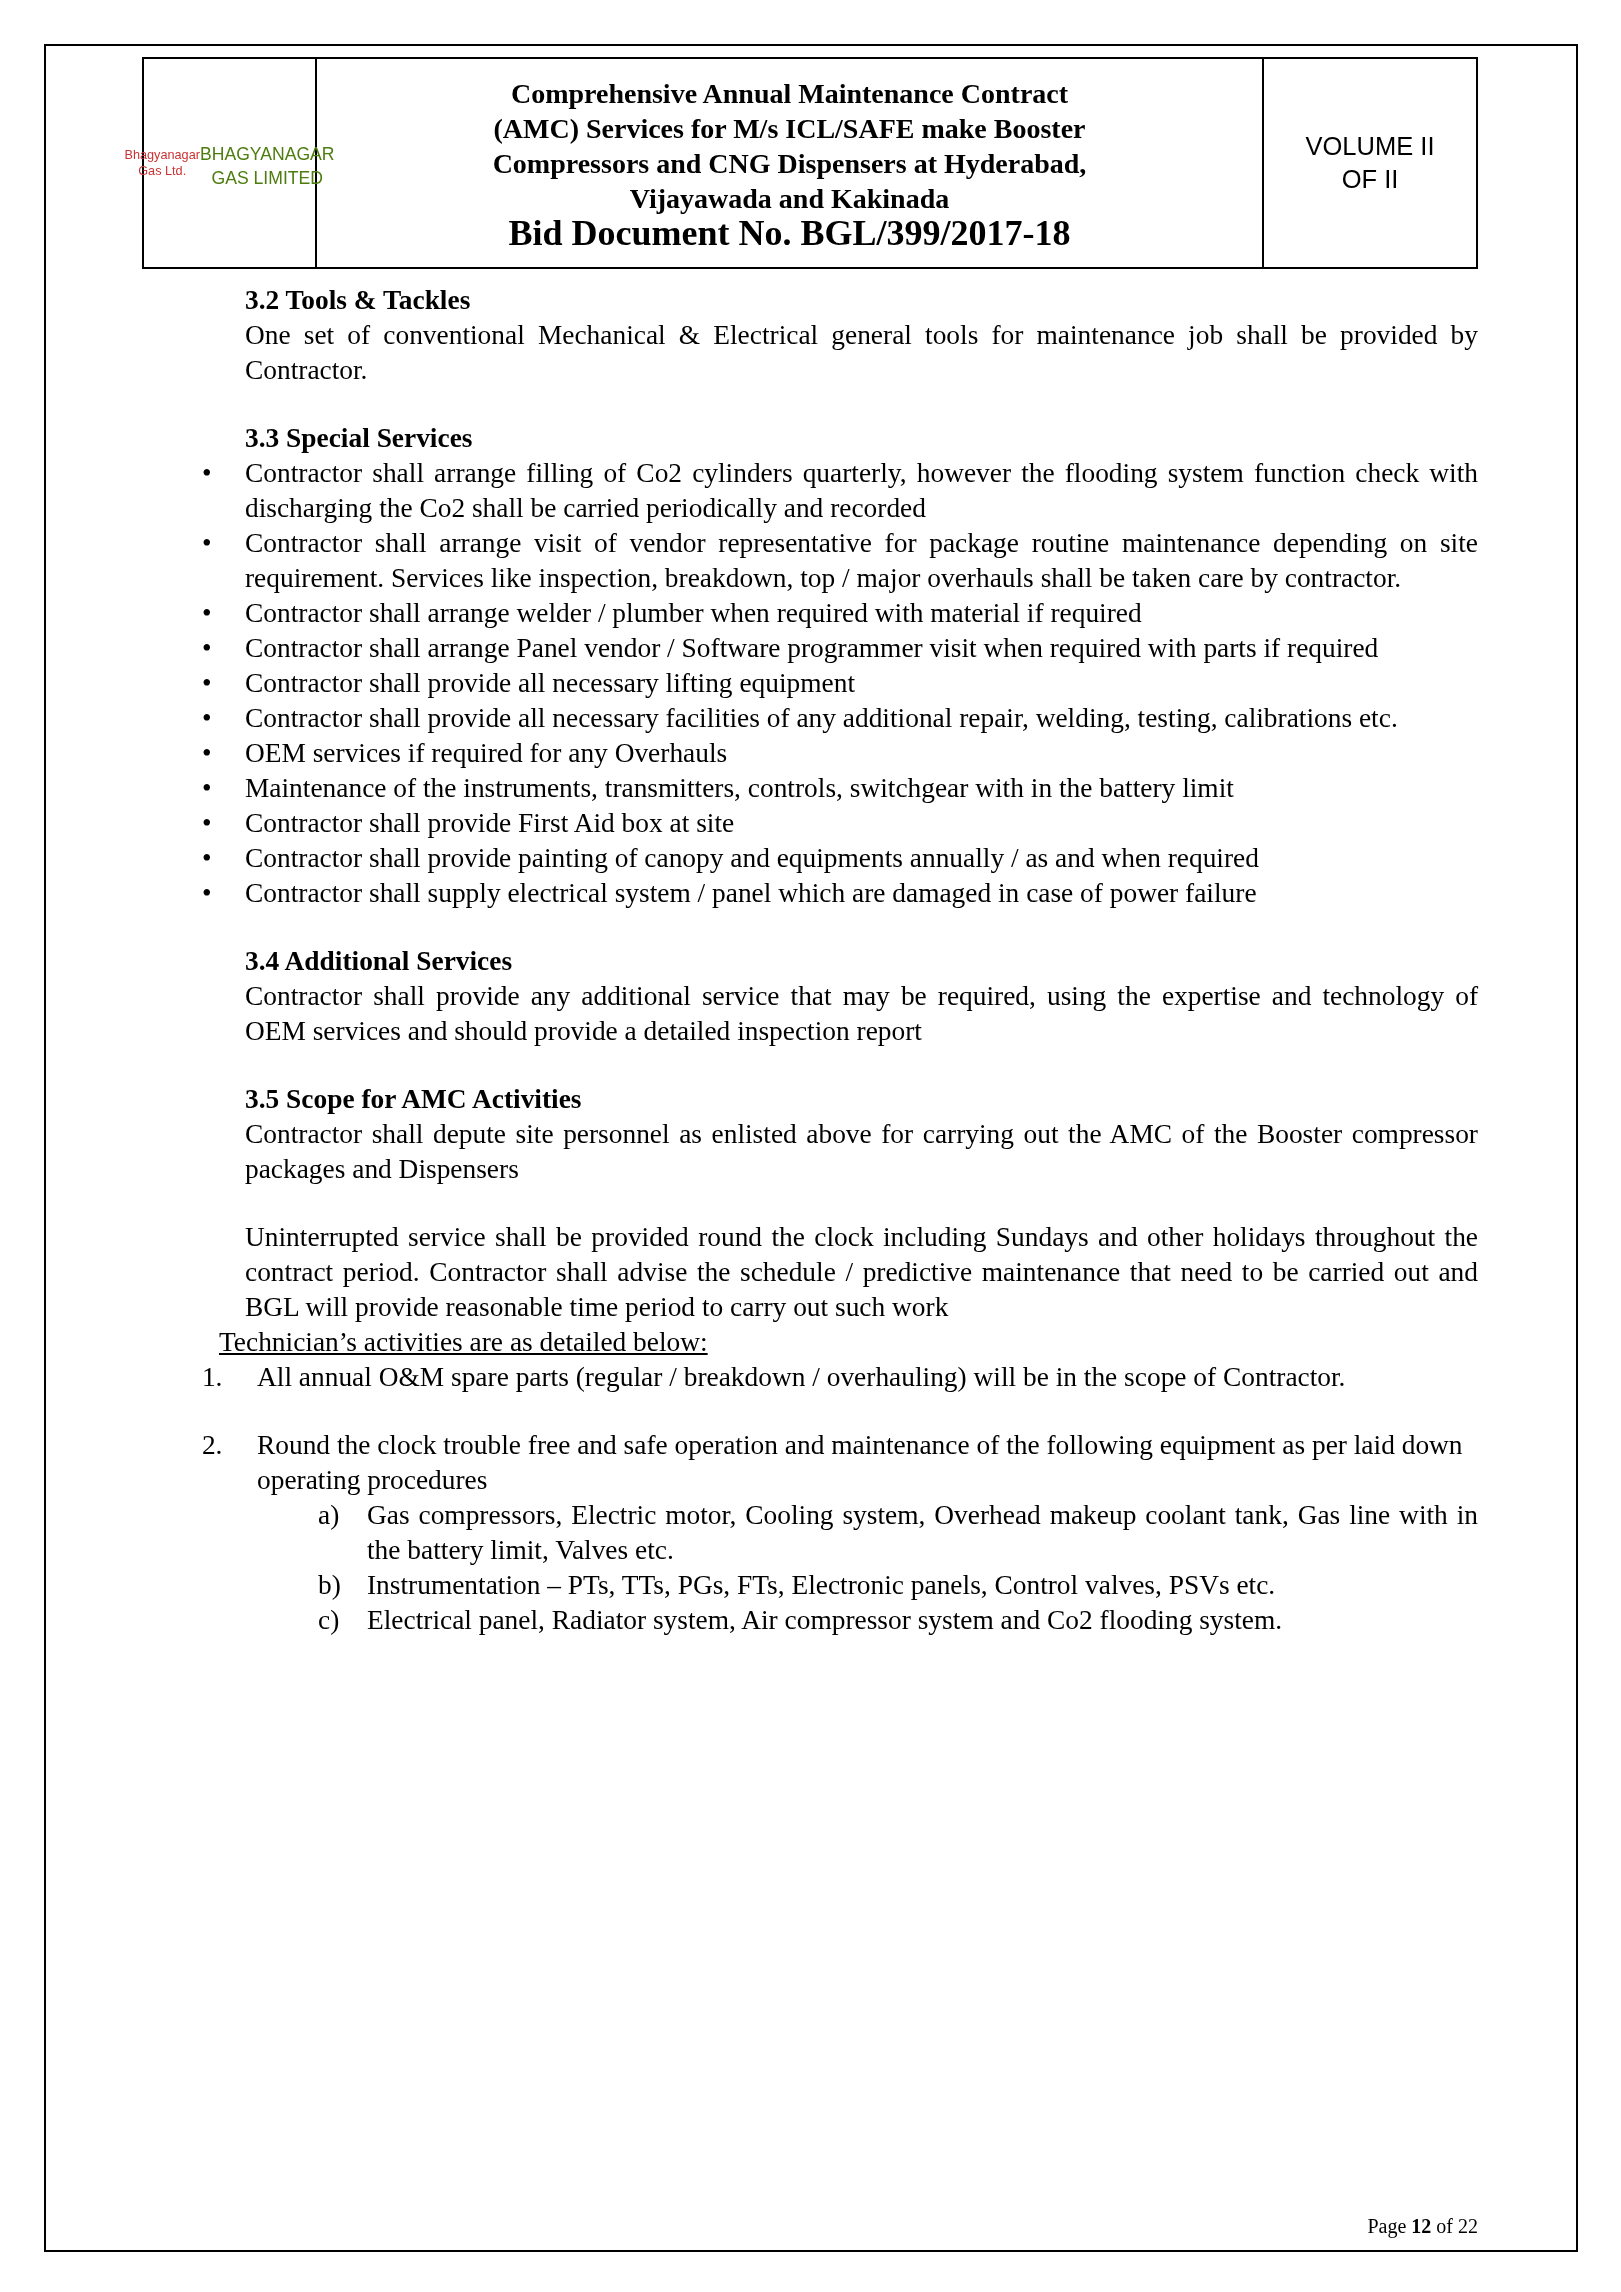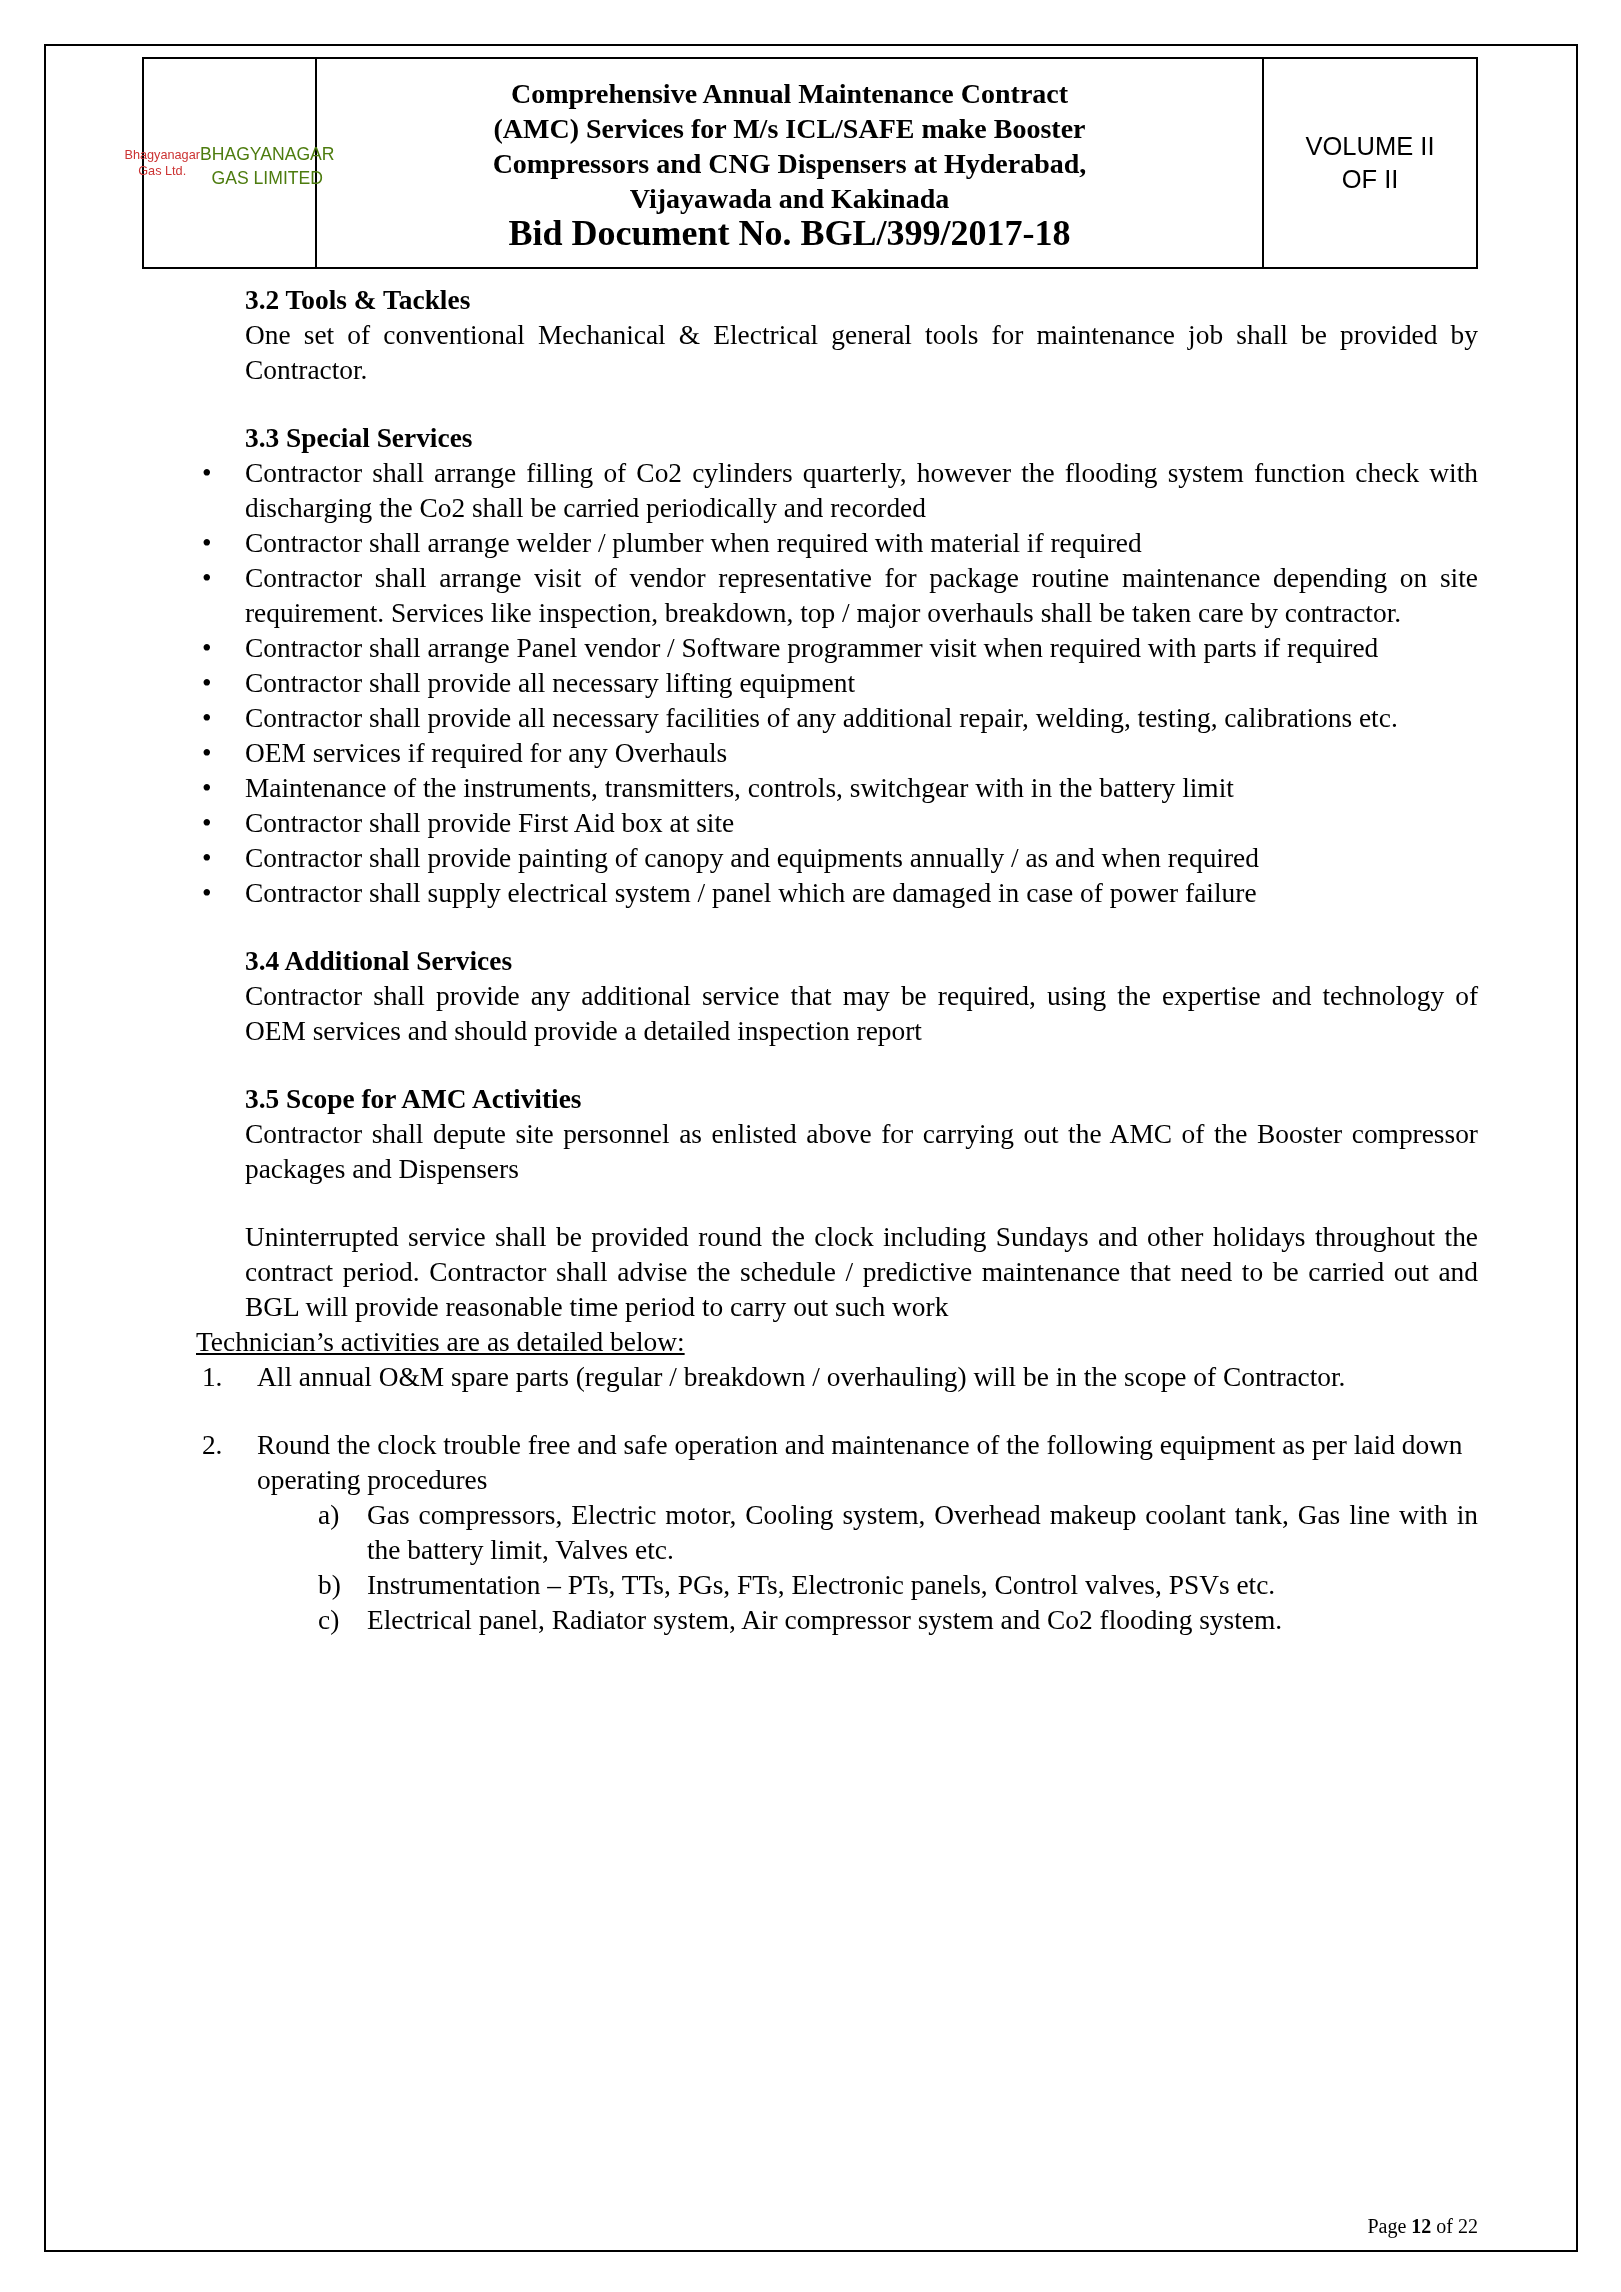--- a/index.html
+++ b/index.html
@@ -50,21 +50,21 @@
     max-width:165px;
   }
   
   .body { margin-top:13.7px; font-size:27.4px; line-height:35px; }
   .sec-heading { margin-left:103px; font-weight:bold; }
   .para { margin-left:103px; text-align:justify; }
   .gap { margin-top:33px; }
   .bullets { list-style:none; margin-left:54px; }
   .bullets li { position:relative; padding-left:49px; text-align:justify; }
   .bullets li::before { content:"\2022"; position:absolute; left:5.9px; }
-  .tech-intro { margin-left:54px; text-decoration:underline; }
+  .tech-intro { margin-left:77px; text-decoration:underline; }
   .numlist { list-style:none; margin-left:54px; }
   .numitem { position:relative; padding-left:61px; text-align:justify; }
   .numitem.no-justify { text-align:left; }
   .num { position:absolute; left:5.9px; top:0; }
   .sublist { list-style:none; margin-left:59px; text-align:left; }
   .sublist li { position:relative; padding-left:51px; text-align:justify; }
   .submark { position:absolute; left:2px; top:0; }
   .footer {
     position:absolute; right:143px; bottom:51px;
     font-size:20px; line-height:31px;
@@ -107,22 +107,22 @@
     </div>
 
     <div class="body">
 
       <div class="sec-heading">3.2 Tools &amp; Tackles</div>
       <div class="para">One set of conventional Mechanical &amp; Electrical general tools for maintenance job shall be provided by Contractor.</div>
 
       <div class="sec-heading gap">3.3 Special Services</div>
       <ul class="bullets">
         <li>Contractor shall arrange filling of Co2 cylinders quarterly, however the flooding system function check with discharging the Co2 shall be carried periodically and recorded</li>
+        <li>Contractor shall arrange visit of vendor representative for package routine maintenance depending on site requirement. Services like inspection, breakdown, top / major overhauls shall be taken care by contractor.</li>
         <li>Contractor shall arrange welder / plumber when required with material if required</li>
-        <li>Contractor shall arrange visit of vendor representative for package routine maintenance depending on site requirement. Services like inspection, breakdown, top / major overhauls shall be taken care by contractor.</li>
         <li>Contractor shall arrange Panel vendor / Software programmer visit when required with parts if required</li>
         <li>Contractor shall provide all necessary lifting equipment</li>
         <li>Contractor shall provide all necessary facilities of any additional repair, welding, testing, calibrations etc.</li>
         <li>OEM services if required for any Overhauls</li>
         <li>Maintenance of the instruments, transmitters, controls, switchgear with in the battery limit</li>
         <li>Contractor shall provide First Aid box at site</li>
         <li>Contractor shall provide painting of canopy and equipments annually / as and when required</li>
         <li>Contractor shall supply electrical system / panel which are damaged in case of power failure</li>
       </ul>
 

